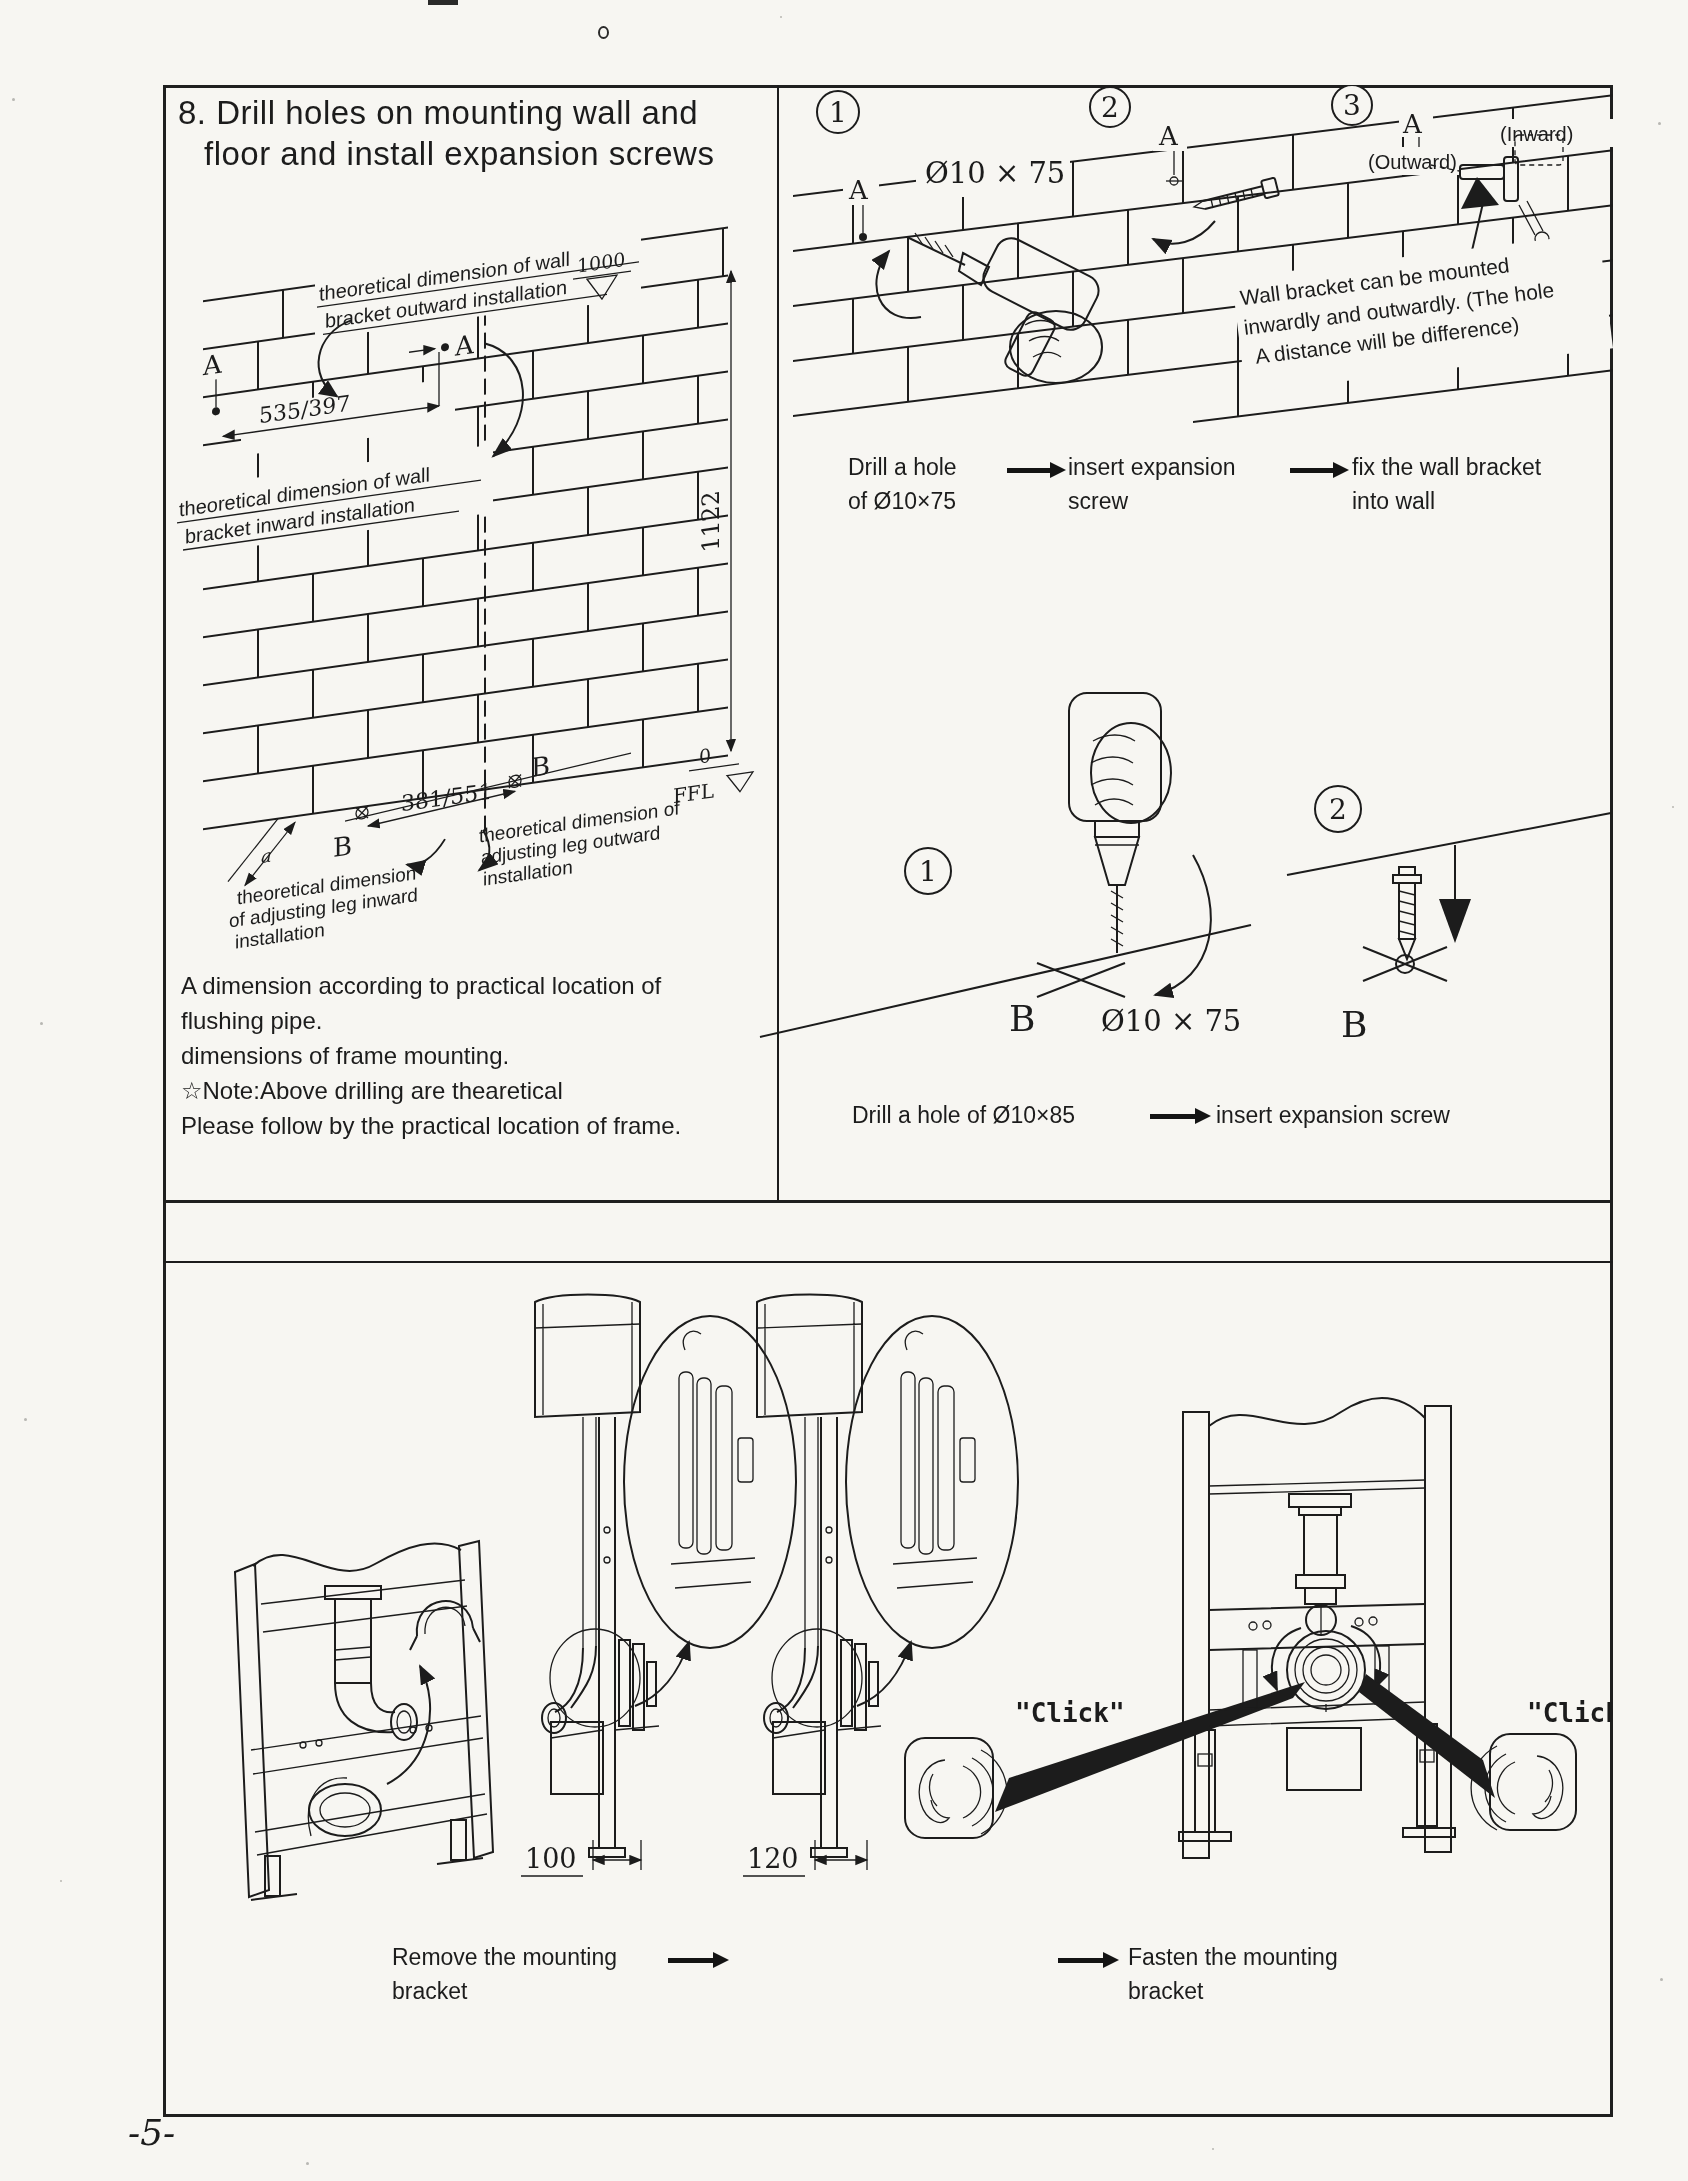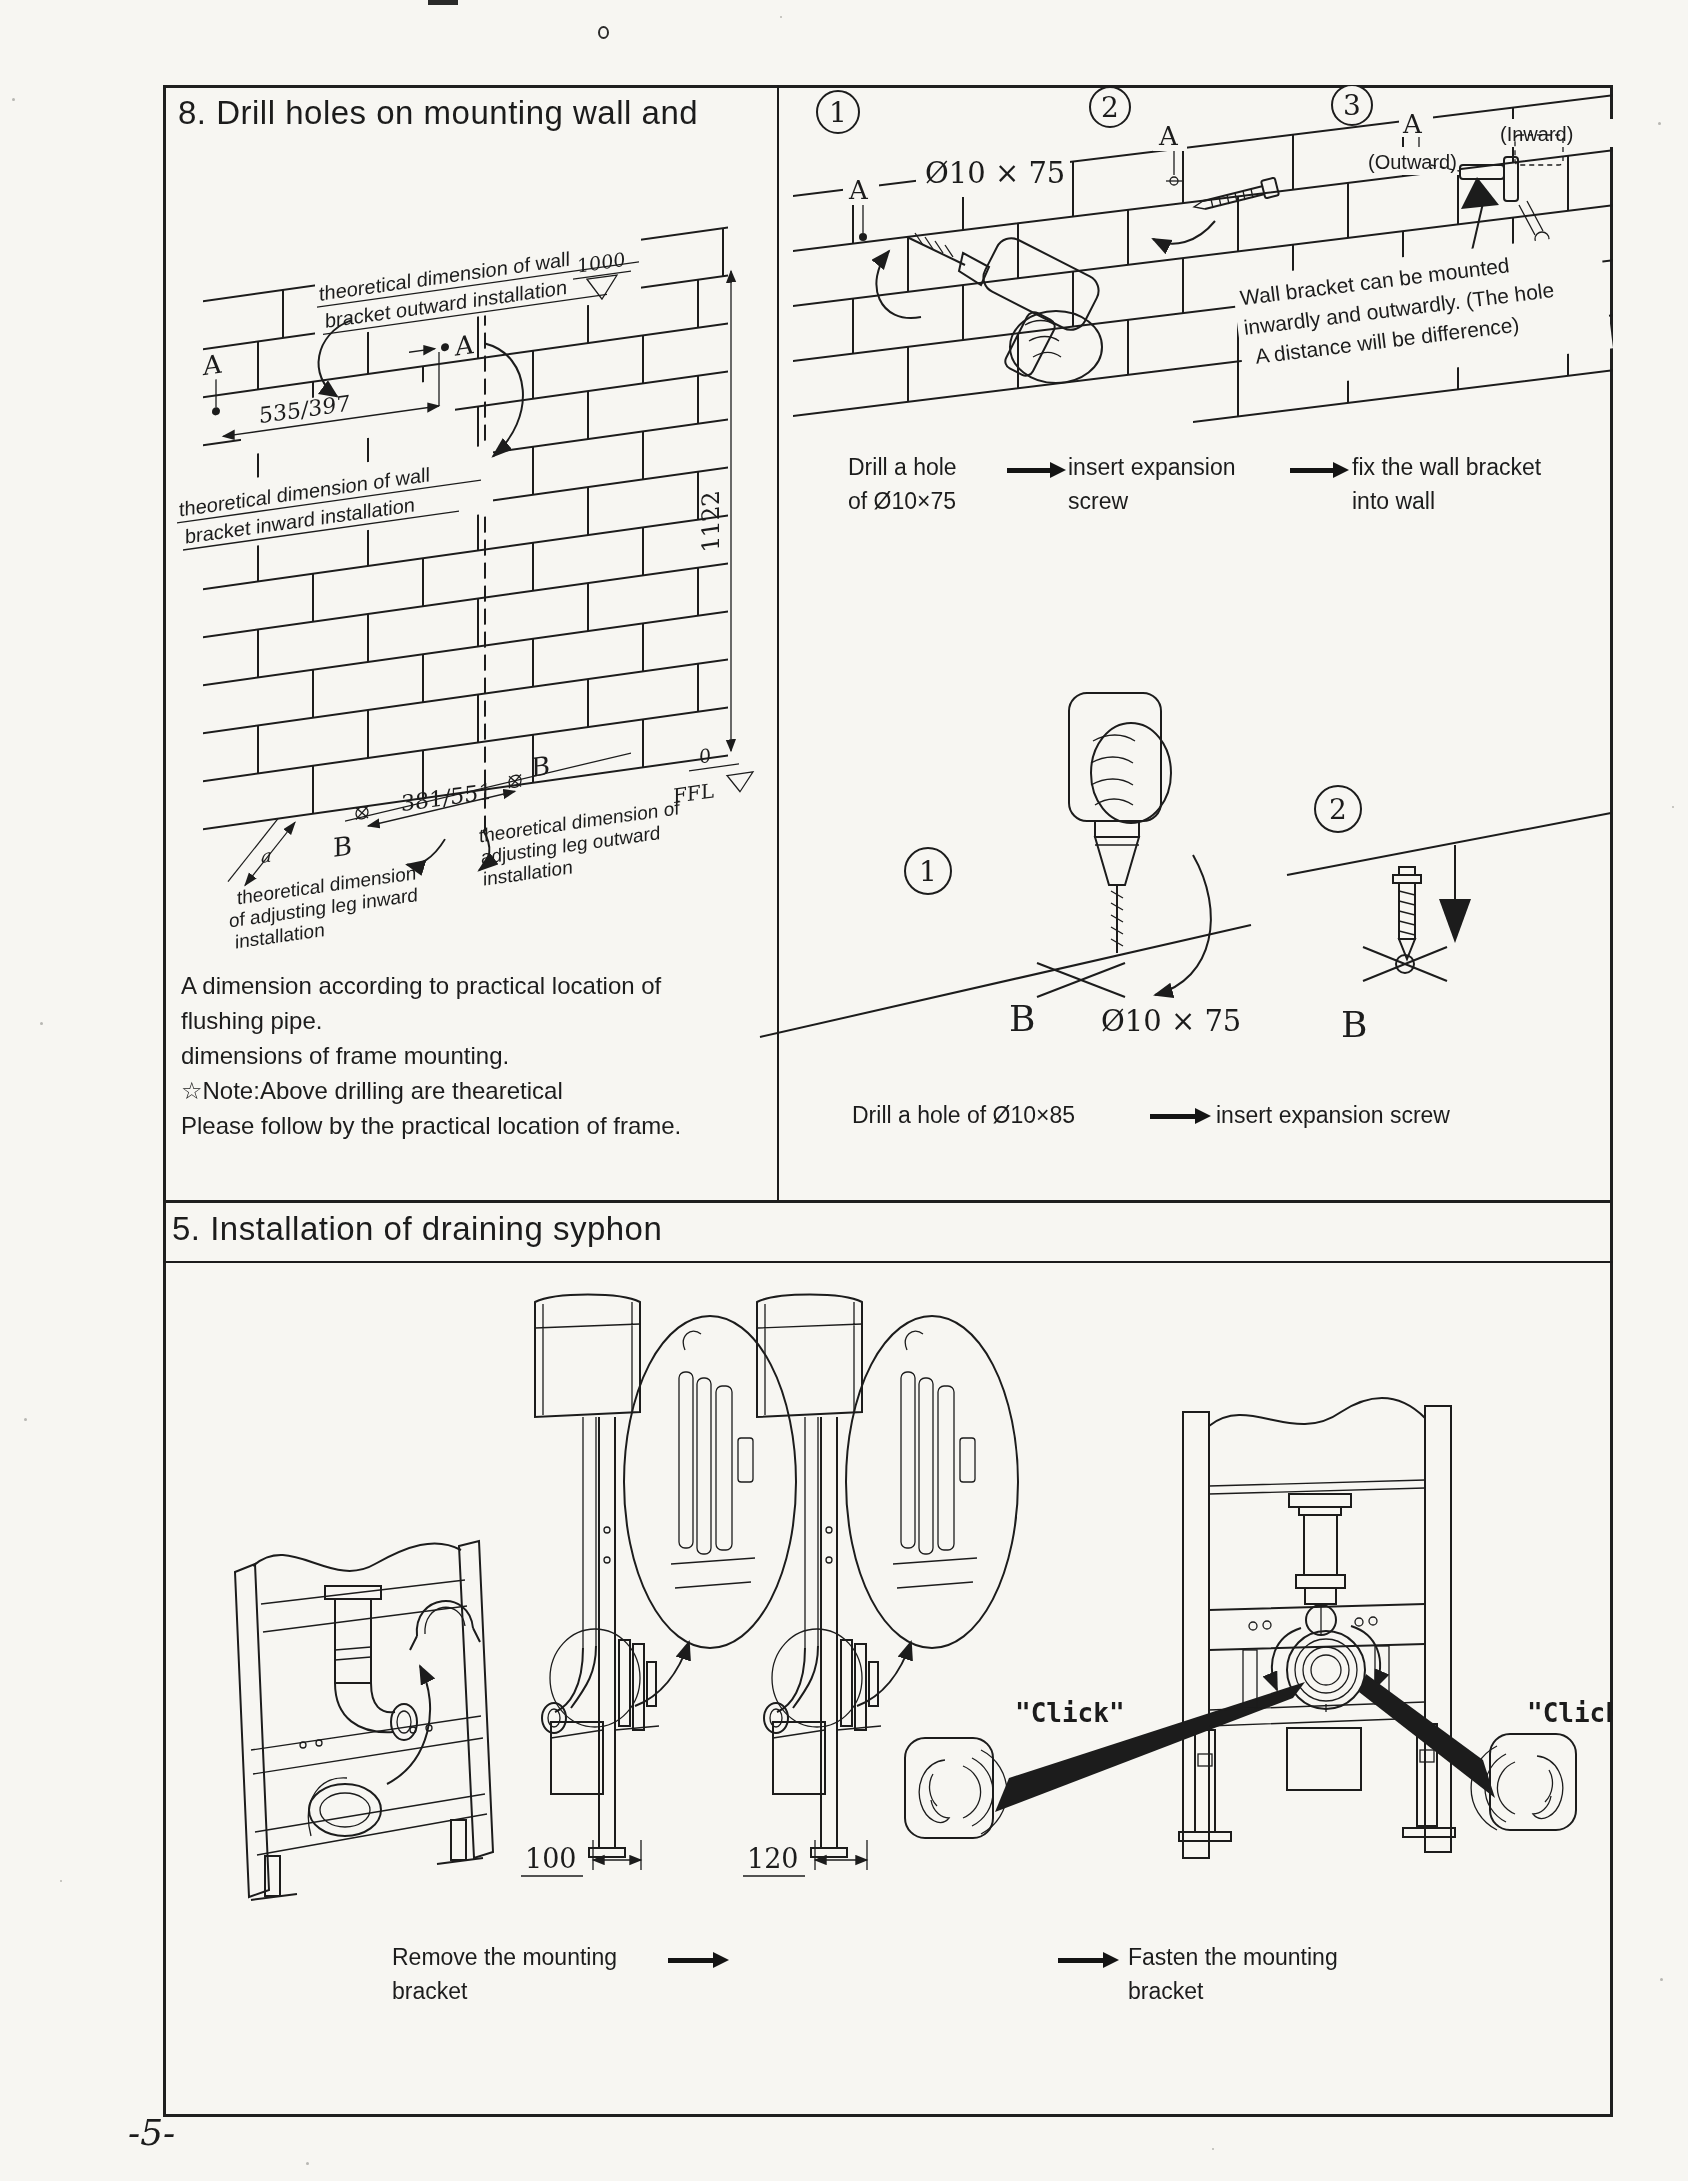--- a/index.html
+++ b/index.html
@@ -422,20 +422,21 @@
         <path d="M1374,556 C1394,558 1404,580 1398,600 C1393,616 1378,624 1370,614 C1377,614 1386,608 1388,596" class="thin"></path>
         <path d="M1386,570 C1392,580 1390,594 1382,602" class="thin"></path>
         <path d="M1352,562 A28,28 0 0 0 1352,614 M1343,554 A38,38 0 0 0 1343,622 M1334,546 A47,47 0 0 0 1334,630" class="thin"></path>
       </g>
       <polygon points="1332,598 1320,560 1203,474 1196,492" class="fill"></polygon>
     </g>
   </svg>
 
   <div class="abs t4" style="left:178px;top:92px;width:600px;">
     <div>8. Drill holes on mounting wall and</div>
+    <div style="padding-left:26px;">floor and install expansion screws</div>
   </div>
 
   <div class="abs note" style="left:181px;top:968px;width:600px;">
     <div>A dimension according to practical location of</div>
     <div>flushing pipe.</div>
     <div>dimensions of frame mounting.</div>
     <div>☆Note:Above drilling are thearetical</div>
     <div>Please follow by the practical location of frame.</div>
   </div>
 
@@ -451,21 +452,20 @@
   <div class="flow-arrow" style="left:1290px;top:468px;width:44px;"></div>
   <div class="abs cap" style="left:1352px;top:450px;">
     <div>fix the wall bracket</div>
     <div>into wall</div>
   </div>
 
   <div class="abs cap" style="left:852px;top:1098px;">Drill a hole of Ø10×85</div>
   <div class="flow-arrow" style="left:1150px;top:1114px;width:46px;"></div>
   <div class="abs cap" style="left:1216px;top:1098px;">insert expansion screw</div>
 
-  <div class="abs t4" style="left:172px;top:1208px;width:900px;">5. Installation of draining syphon</div>
 
   <div class="abs cap" style="left:392px;top:1940px;">
     <div>Remove the mounting</div>
     <div>bracket</div>
   </div>
   <div class="flow-arrow" style="left:668px;top:1958px;width:46px;"></div>
   <div class="flow-arrow" style="left:1058px;top:1958px;width:46px;"></div>
   <div class="abs cap" style="left:1128px;top:1940px;">
     <div>Fasten the mounting</div>
     <div>bracket</div>

